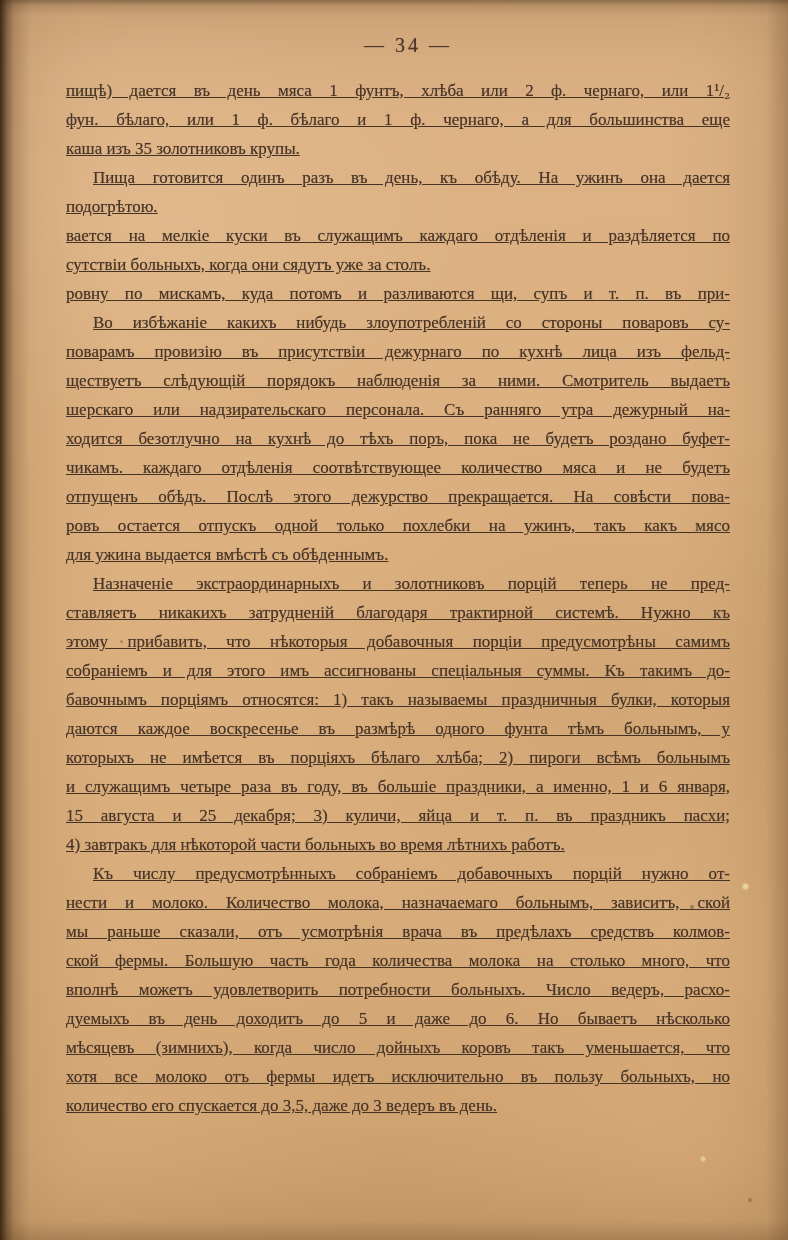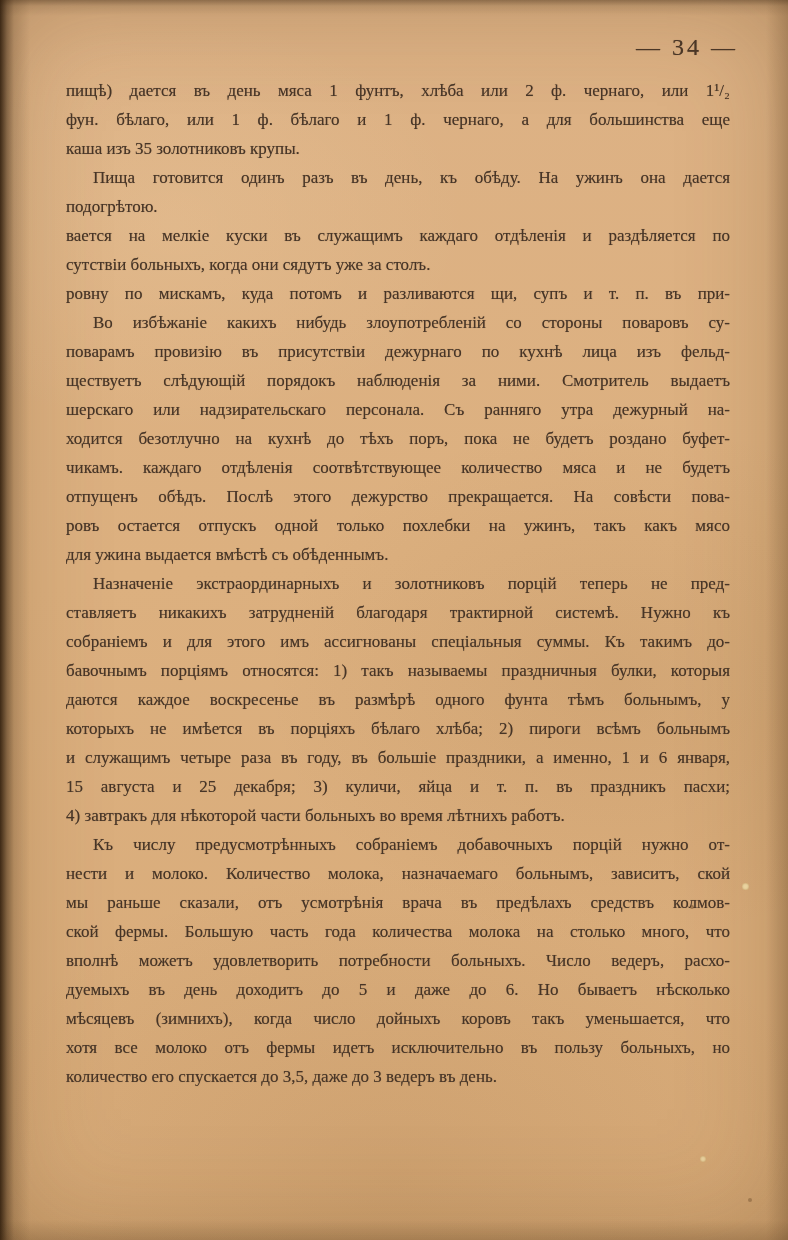--- a/index.html
+++ b/index.html
@@ -60,33 +60,34 @@
     left: 0; bottom: 0; right: 0;
     height: 20px;
     background: linear-gradient(to top,
       rgba(70, 44, 18, 0.20) 0px,
       rgba(70, 44, 18, 0) 20px);
     pointer-events: none;
   }
   .page-number {
     position: absolute;
     top: 34px;
-    left: 66px;
+    left: 72px;
     width: 672px;
-    text-align: right;
-    font-size: 24px;
+    text-align: center;
+    font-size: 20px;
     letter-spacing: 3px;
     color: #4a3626;
     text-shadow: 0 0 0.7px rgba(74, 54, 38, 0.55);
   }
   .text-block {
     position: absolute;
     top: 76px;
     left: 66px;
     width: 664px;
+    text-decoration: underline;
   }
   .para { margin: 0; }
   .line {
     height: 29px;
     line-height: 29px;
     font-size: 17px;
     white-space: nowrap;
     overflow: hidden;
     text-align: justify;
     text-align-last: justify;
@@ -139,20 +140,21 @@
         <div class="line">шерскаго или надзирательскаго персонала. Съ ранняго утра дежурный на-</div>
         <div class="line">ходится безотлучно на кухнѣ до тѣхъ поръ, пока не будетъ роздано буфет-</div>
         <div class="line">чикамъ. каждаго отдѣленія соотвѣтствующее количество мяса и не будетъ</div>
         <div class="line">отпущенъ обѣдъ. Послѣ этого дежурство прекращается. На совѣсти пова-</div>
         <div class="line">ровъ остается отпускъ одной только похлебки на ужинъ, такъ какъ мясо</div>
         <div class="line last">для ужина выдается вмѣстѣ съ обѣденнымъ.</div>
       </div>
       <div class="para indent">
         <div class="line first">Назначеніе экстраординарныхъ и золотниковъ порцій теперь не пред-</div>
         <div class="line">ставляетъ никакихъ затрудненій благодаря трактирной системѣ. Нужно къ</div>
+        <div class="line">этому прибавить, что нѣкоторыя добавочныя порціи предусмотрѣны самимъ</div>
         <div class="line">собраніемъ и для этого имъ ассигнованы спеціальныя суммы. Къ такимъ до-</div>
         <div class="line">бавочнымъ порціямъ относятся: 1) такъ называемы праздничныя булки, которыя</div>
         <div class="line">даются каждое воскресенье въ размѣрѣ одного фунта тѣмъ больнымъ, у</div>
         <div class="line">которыхъ не имѣется въ порціяхъ бѣлаго хлѣба; 2) пироги всѣмъ больнымъ</div>
         <div class="line">и служащимъ четыре раза въ году, въ большіе праздники, а именно, 1 и 6 января,</div>
         <div class="line">15 августа и 25 декабря; 3) куличи, яйца и т. п. въ праздникъ пасхи;</div>
         <div class="line last">4) завтракъ для нѣкоторой части больныхъ во время лѣтнихъ работъ.</div>
       </div>
       <div class="para indent">
         <div class="line first">Къ числу предусмотрѣнныхъ собраніемъ добавочныхъ порцій нужно от-</div>

